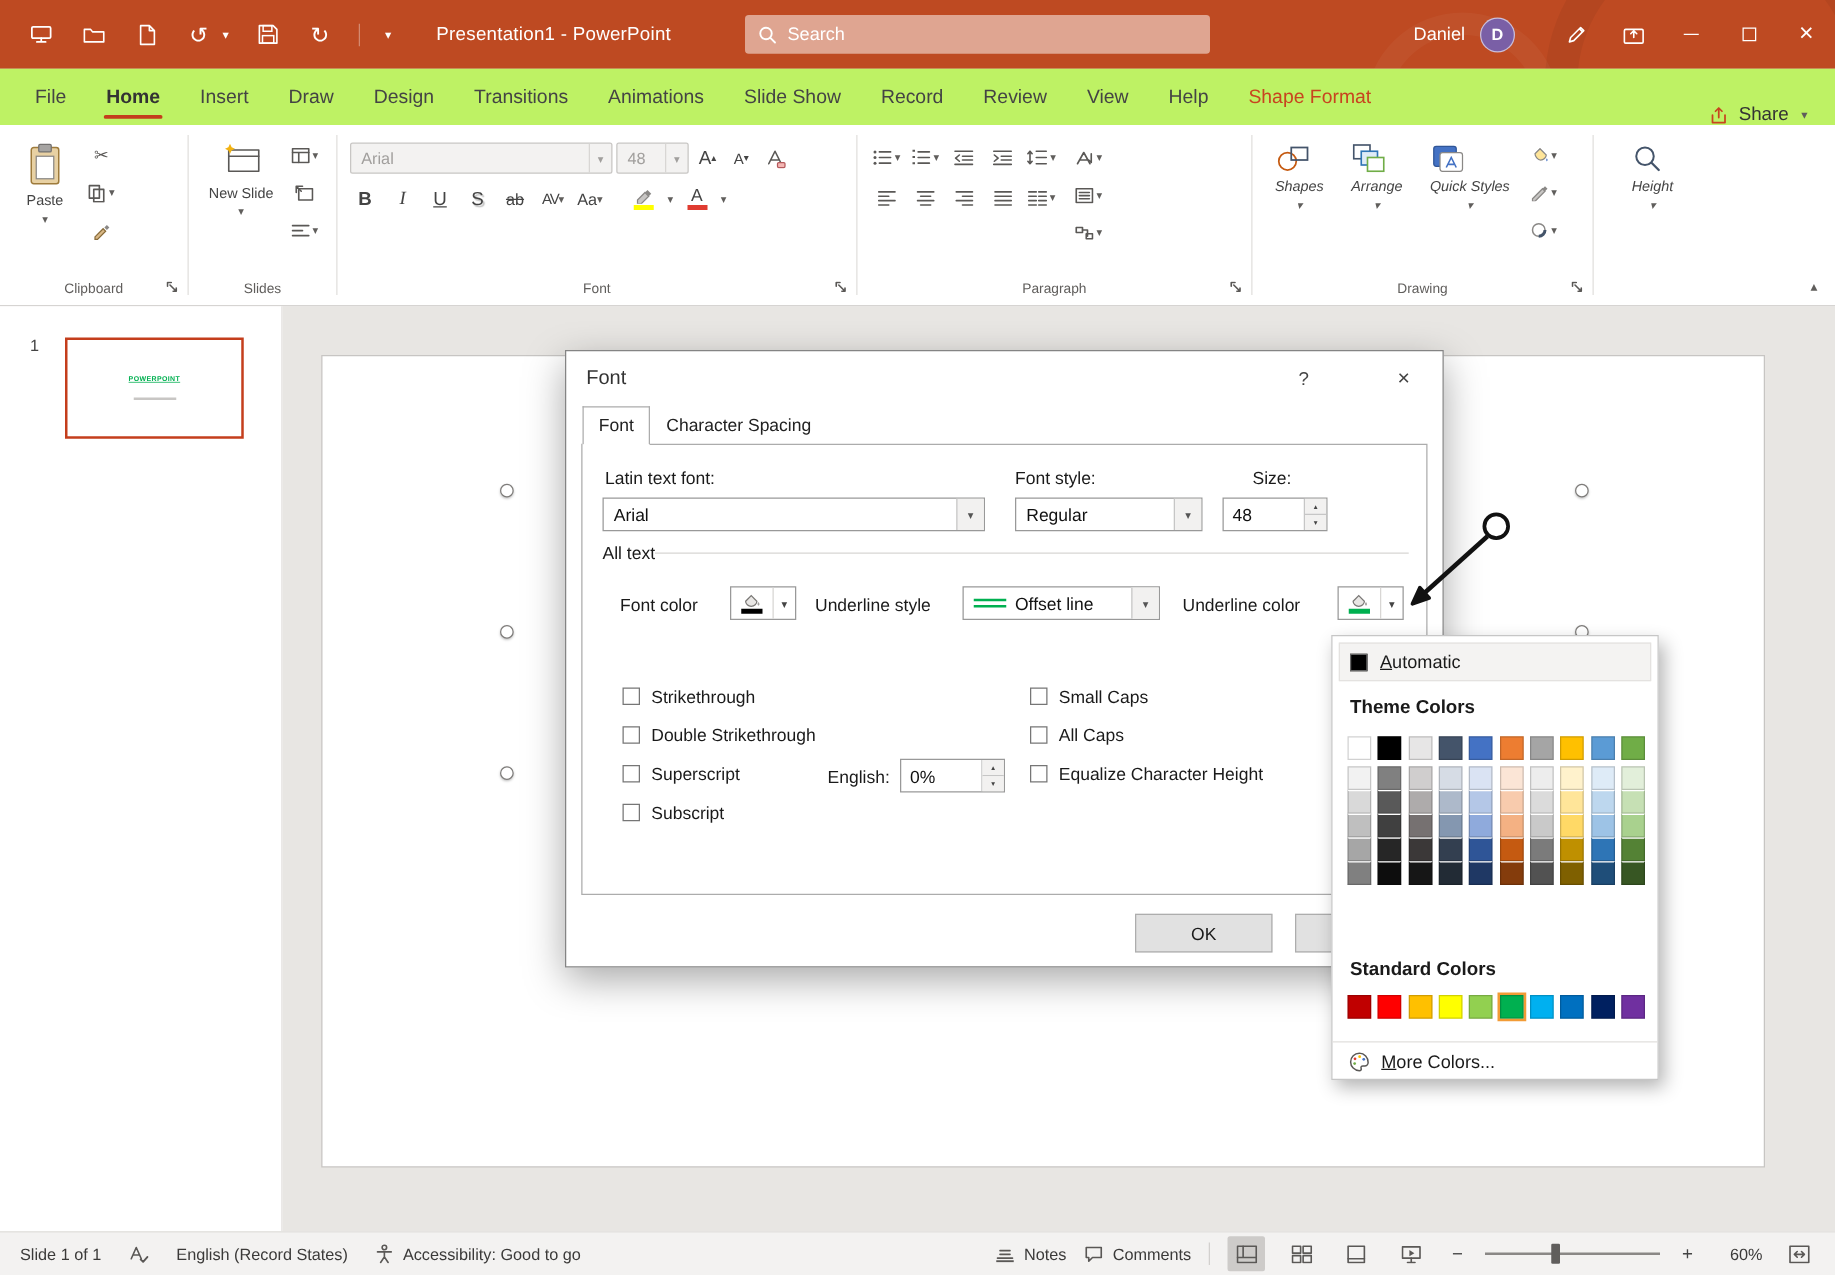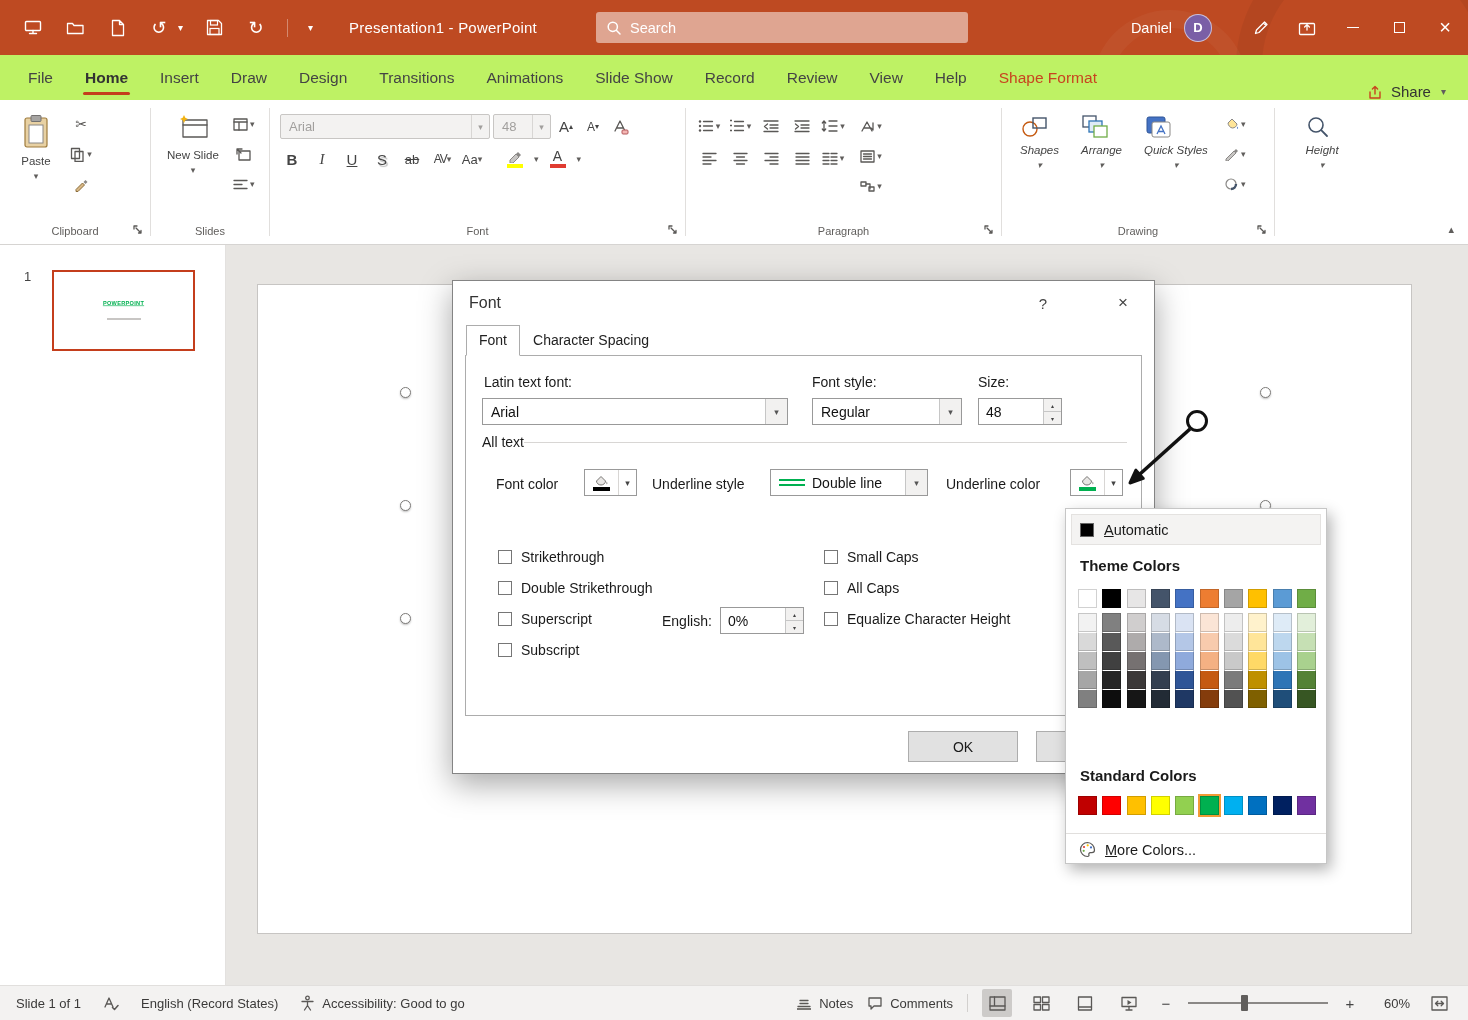--- a/index.html
+++ b/index.html
@@ -665,21 +665,21 @@
           </span>
         <span class="wbtn">▾</span>
       </div>
       <span class="fld-label" style="left:346px; top:18px">Font style:</span>
       <div class="wcombo" style="left:346px; top:42px; width:150px">
         <span class="wval">
             <span>Regular</span>
           </span>
         <span class="wbtn">▾</span>
       </div>
-      <span class="fld-label" style="left:512px; top:18px">Size:</span>
+      <span class="fld-label" style="left:536px; top:18px">Size:</span>
       <div class="spin" style="left:512px; top:42px; width:84px">
         <span class="sval">48</span>
         <span class="sarrows">
             <div>▴</div>
             <div>▾</div>
           </span>
       </div>
 
       <div class="sect" style="left:16px; top:78px; width:645px">
         <span class="fld-label" style="position:static">All text</span>
@@ -697,21 +697,21 @@
         </span>
         <span class="chevpart">▾</span>
       </div>
       <span class="fld-label" style="left:186px; top:120px">Underline style</span>
       <div class="wcombo" style="left:304px; top:113px; width:158px">
         <span class="wval">
           <span class="dblline">
               <div></div>
               <div></div>
             </span>
-          <span>Double line</span>
+          <span>Offset line</span>
         </span>
         <span class="wbtn">▾</span>
       </div>
       <span class="fld-label" style="left:480px; top:120px">Underline color</span>
       <div class="splitcolor" style="left:604px; top:113px">
         <span class="iconpart">
           <svg class="ic" width="17" height="12" viewBox="0 0 17 12">
               <path d="M3.5 6L8 1.5 12.5 6c0 2.2-2 4-4.5 4S3.5 8.2 3.5 6z" fill="#E8E6E4" stroke="#797775" stroke-width="1"></path>
               <path d="M13.8 6.5q1.6 1.9 0 3q-1.6-1.3 0-3" fill="#A19F9D"></path>
             </svg>

